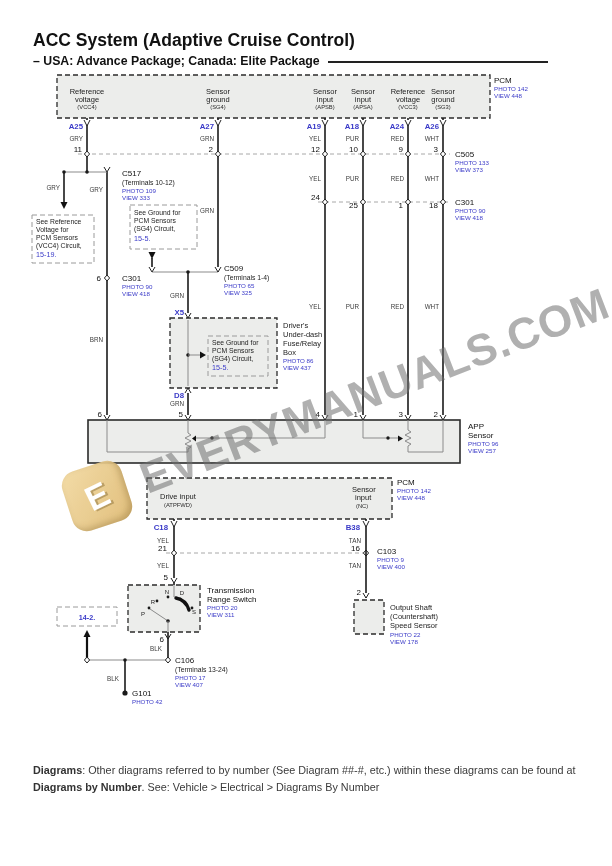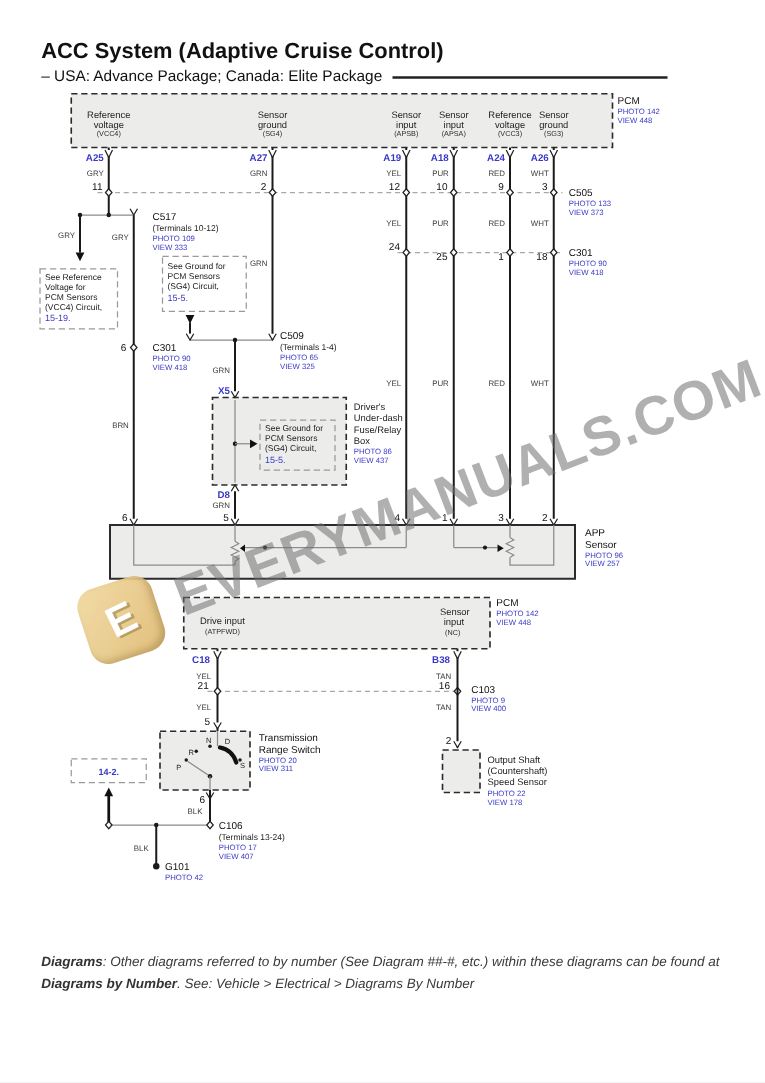--- a/index.html
+++ b/index.html
@@ -1,20 +1,20 @@
 <!DOCTYPE html>
 <html><head>
 <meta charset="utf-8">
 <style>
   html,body{margin:0;padding:0;background:#ffffff;}
   #page{position:relative;width:612px;height:866px;background:#fff;overflow:hidden;
         font-family:"Liberation Sans", sans-serif;outline:1px solid #c9c9c9;}
   #title{position:absolute;left:33px;top:30px;font-size:17.5px;font-weight:bold;color:#111;}
   #subtitleRow{position:absolute;left:33px;top:54px;width:500px;display:flex;align-items:center;}
-  #subtitle{font-size:12.3px;font-weight:normal;color:#111;white-space:nowrap;}
+  #subtitle{font-size:12.3px;font-weight:bold;color:#111;white-space:nowrap;}
   #subtitleRule{flex:0 0 auto;width:220px;height:2px;background:#222;margin-left:8px;margin-top:1px;}
   svg{position:absolute;left:0;top:0;}
   svg text{font-family:"Liberation Sans", sans-serif;}
   .tl{font-size:7.5px;fill:#1c1c1c;}
   .ts{font-size:5.8px;fill:#2a2a2a;}
   .tn{font-size:8px;fill:#101010;}
   .tw{font-size:6.3px;fill:#3c3c3c;}
   .tb{font-size:6.2px;fill:#3a3ac8;}
   .tB{font-size:7.8px;fill:#3a3ac8;font-weight:bold;}
   .tL{font-size:7.2px;fill:#3a3ac8;}
@@ -34,21 +34,21 @@
   #wmText{position:absolute;left:142px;top:455px;font-size:44px;font-weight:bold;
           color:rgba(112,112,112,0.55);letter-spacing:1px;transform:rotate(-21deg);
           transform-origin:0 50%;white-space:nowrap;z-index:6;}
   #wmLogo{position:absolute;left:66px;top:465px;width:62px;height:62px;border-radius:15px;
           background:linear-gradient(135deg,#f2d9a0,#dfba72);transform:rotate(-18deg);
           display:flex;align-items:center;justify-content:center;z-index:6;opacity:.92;
           box-shadow:inset -3px -3px 6px rgba(120,90,30,.35);}
   #wmLogo span{font-size:34px;font-weight:bold;color:#fff;transform:rotate(-8deg);
           text-shadow:2px 2px 0 rgba(120,90,30,.45);}
   #footer{position:absolute;left:33px;top:762px;width:547px;color:#3a3a3a;font-size:10.8px;line-height:1.62;}
-  #footer p{margin:0 0 18px 0;font-style:italic;}
+  #footer p{margin:0 0 18px 0;}
   #footer b{color:#333;}
 </style>
 </head>
 <body>
 
 <div id="page">
 
   <div id="title">ACC System (Adaptive Cruise Control)</div>
   <div id="subtitleRow">
     <div id="subtitle">– USA: Advance Package; Canada: Elite Package</div>

